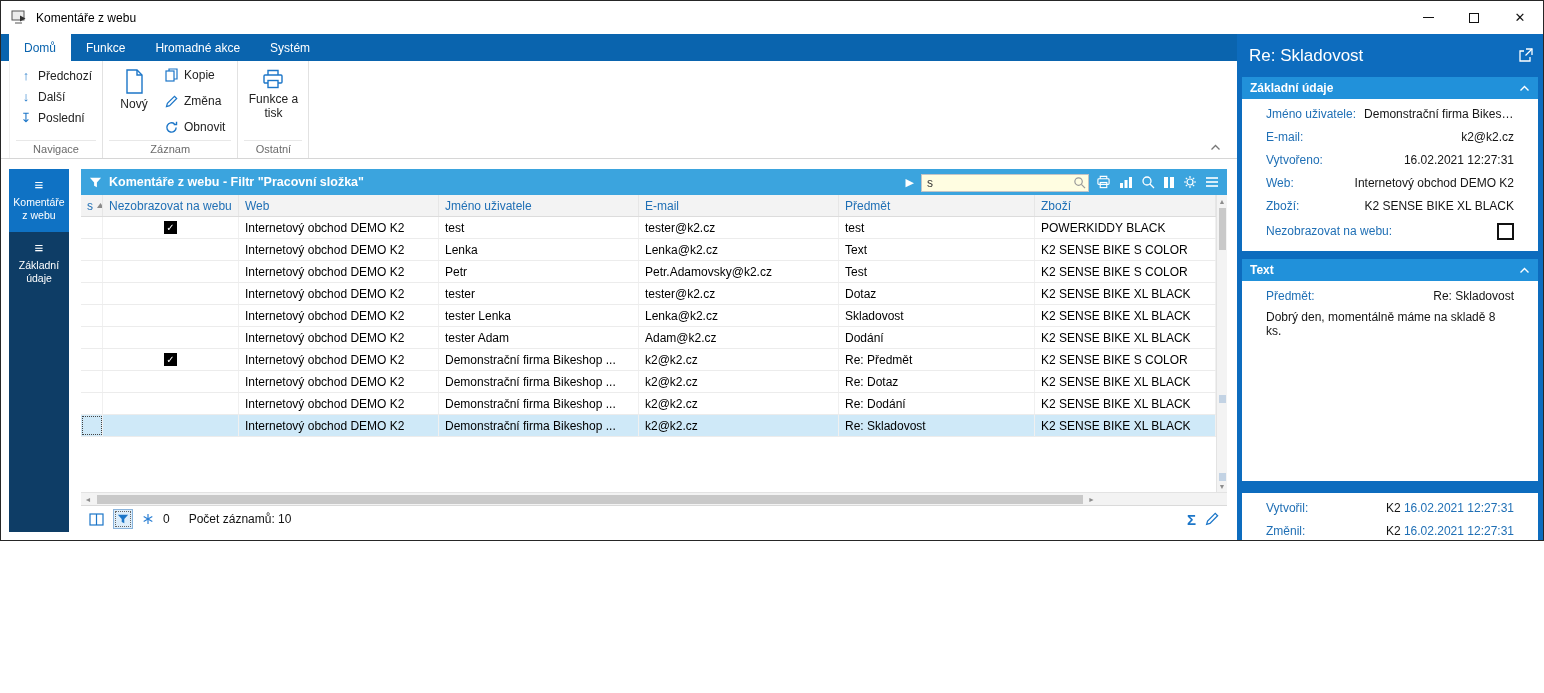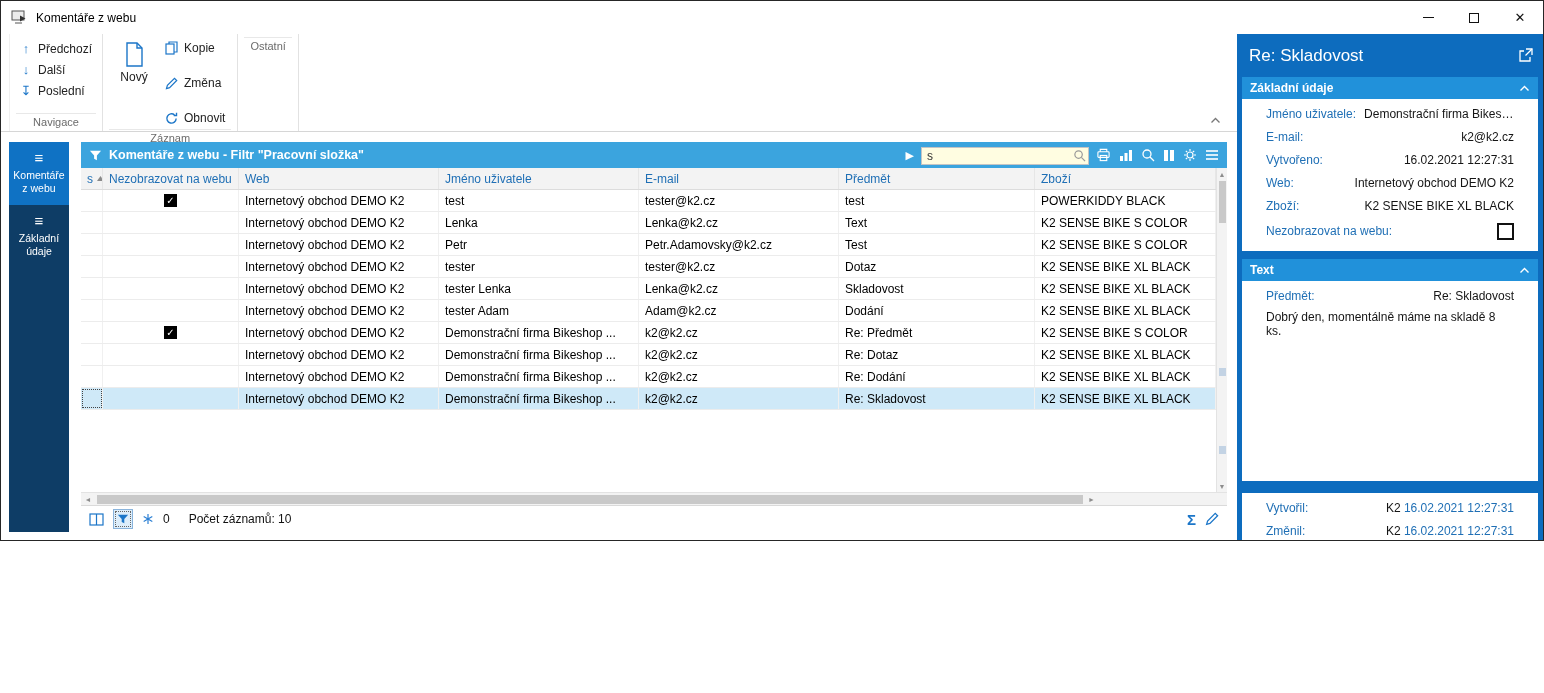--- a/index.html
+++ b/index.html
@@ -25,21 +25,21 @@
   .rtab.active{background:#fff;color:var(--ribbon_blue,#0a64ae)}
   .ribbon{height:98px;background:#fff;border-bottom:1px solid #d6d6d6;display:flex;position:relative;padding-left:8px;flex:0 0 auto}
   .rgroup{display:flex;flex-direction:column;border-right:1px solid #e2e2e2;padding:3px 6px 0 6px}
   .rgroup:first-child{border-left:1px solid #f0f0f0}
   .rgroup-content{flex:1;display:flex}
   .rgroup-label{font-size:11px;color:#6b6b6b;text-align:center;border-top:1px solid #e8e8e8;padding:2px 6px 3px}
   .nav-col{display:flex;flex-direction:column;gap:4px;padding-top:3px}
   .nav-item{display:flex;align-items:center;gap:6px;font-size:12px;color:#222;padding:1px 4px}
   .arrow-ico{color:var(--icon_blue,#1c76c8);font-size:13px;width:12px;text-align:center}
   .big-btn{width:50px;display:flex;flex-direction:column;align-items:center;gap:3px;padding:5px 2px 2px;font-size:12px;color:#222;text-align:center;line-height:1.2}
-  .small-col{display:flex;flex-direction:column;gap:21px;padding:4px 6px}
+  .small-col{display:flex;flex-direction:column;gap:12px;padding:4px 6px}
   .small-btn{display:flex;align-items:center;gap:6px;font-size:12px;color:#222}
   .collapse-ribbon{position:absolute;right:16px;bottom:3px;color:#777}
 
   
   .workspace{flex:1;display:flex;margin-top:10px;min-height:0;padding-right:10px}
   .sidebar{width:60px;background:var(--sidebar_navy,#0e3d66);margin-left:8px;display:flex;flex-direction:column;flex:0 0 auto}
   .side-item{padding:8px 2px 10px;display:flex;flex-direction:column;align-items:center;gap:4px;color:#fff;cursor:default}
   .side-item.active{background:var(--sidebar_active,#0f72c4)}
   .side-ico{font-size:15px;line-height:1}
   .side-label{font-size:10.5px;text-align:center;line-height:1.25}
@@ -130,20 +130,26 @@
         </div>
       <div class="win-btn">
           <span class="close-glyph">✕</span>
         </div>
     </div>
   </div>
 
   <div class="main-row">
     <div class="left-region">
 
+      <div class="ribbon-tabs">
+        <div class="rtab active">Domů</div>
+        <div class="rtab">Funkce</div>
+        <div class="rtab">Hromadné akce</div>
+        <div class="rtab">Systém</div>
+      </div>
 
       <div class="ribbon">
         <div class="rgroup">
           <div class="rgroup-content">
             <div class="nav-col">
               <div class="nav-item">
                 <span class="arrow-ico">↑</span>
                 <span>Předchozí</span>
               </div>
               <div class="nav-item">
@@ -196,20 +202,32 @@
                     </svg>
                 </span>
                 <span>Obnovit</span>
               </div>
             </div>
           </div>
           <div class="rgroup-label">Záznam</div>
         </div>
 
         <div class="rgroup">
+          <div class="rgroup-content">
+            <div class="big-btn" style="width:58px">
+              <span style="display:flex">
+                <svg width="22" height="20" viewBox="0 0 22 20" fill="none" stroke="#1c76c8" stroke-width="1.4">
+                    <path d="M6 6V1.5h10V6"></path>
+                    <rect x="2" y="6" width="18" height="8" rx="1"></rect>
+                    <rect x="6" y="11.5" width="10" height="7" fill="#fff"></rect>
+                  </svg>
+              </span>
+              <span>Funkce a tisk</span>
+            </div>
+          </div>
           <div class="rgroup-label">Ostatní</div>
         </div>
 
         <span class="collapse-ribbon">
           <svg width="11" height="7" viewBox="0 0 11 7" fill="none" stroke="#777" stroke-width="1.3">
               <path d="M1.5 5.5L5.5 1.5 9.5 5.5"></path>
             </svg>
         </span>
       </div>
 

